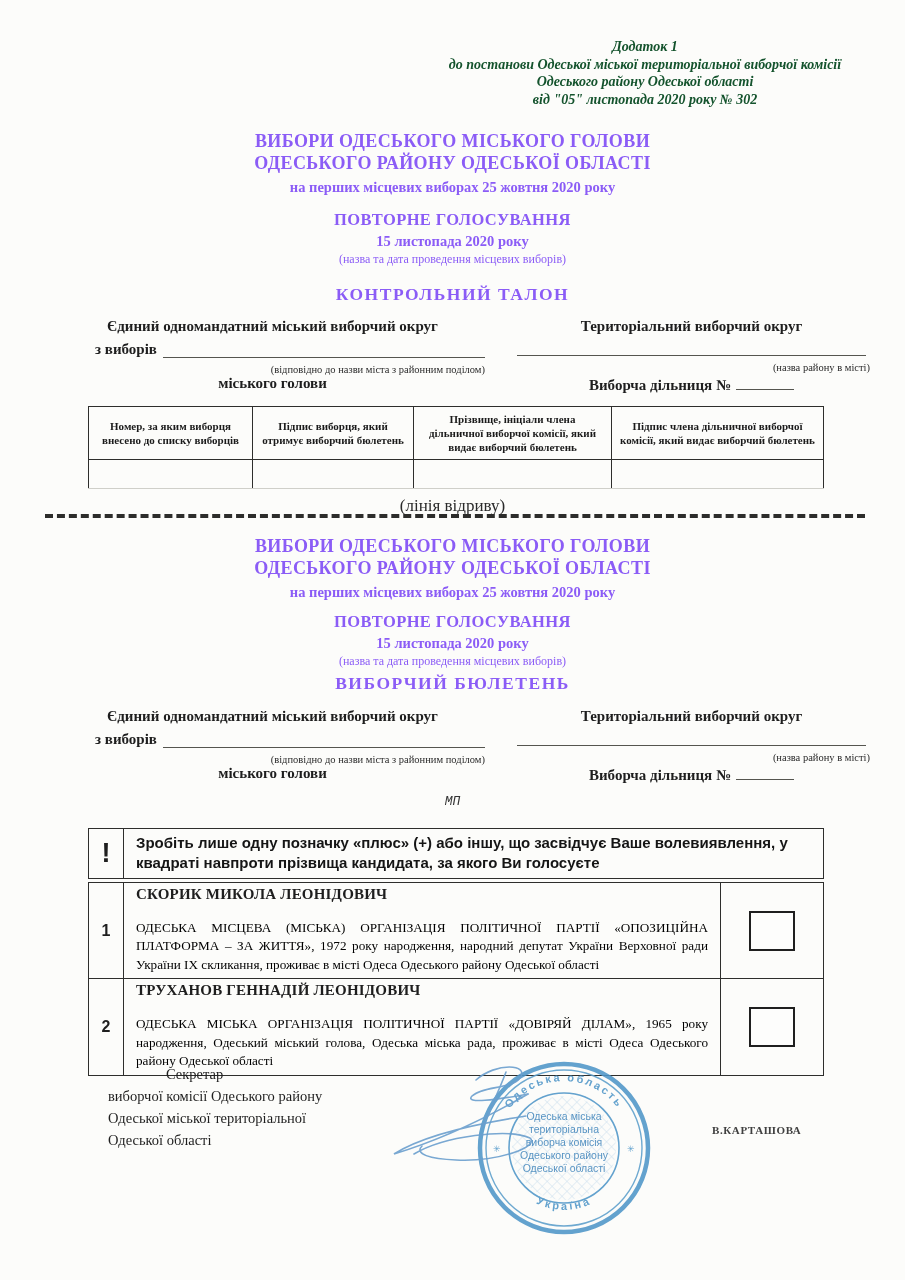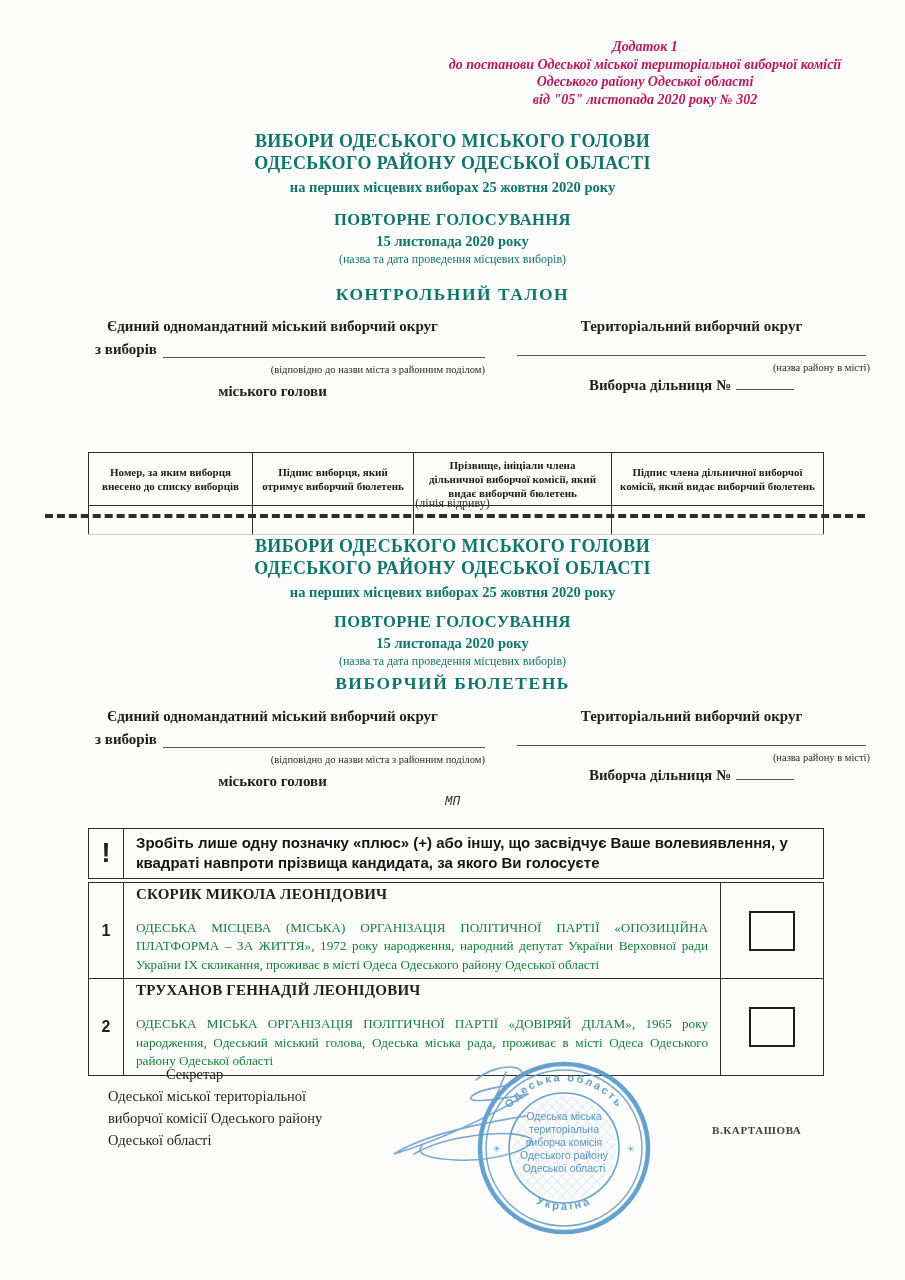--- a/index.html
+++ b/index.html
@@ -3,64 +3,64 @@
 <meta charset="utf-8">
 <style>
   html,body{margin:0;padding:0;background:#e8e8e6;}
   .page{
     position:relative;width:905px;height:1280px;margin:0 auto;
     background:#fcfcfa;color:#1e1e1e;overflow:hidden;
     font-family:"Liberation Serif","DejaVu Serif",serif;
   }
   
   .appendix{position:absolute;top:38px;right:0;width:520px;text-align:center;
-    font-weight:bold;font-style:italic;font-size:14px;line-height:1.25;color:#be185d;}
-  
-  .hblock{position:absolute;left:0;width:100%;text-align:center;color:#0f766e;}
+    font-weight:bold;font-style:italic;font-size:14px;line-height:1.25;color:#14532d;}
+  
+  .hblock{position:absolute;left:0;width:100%;text-align:center;color:#8b5cf6;}
   .h-title{font-size:18px;font-weight:bold;letter-spacing:.4px;line-height:1.22;}
   .h-sub{font-size:14.5px;font-weight:bold;margin-top:4px;}
   .revote{font-size:16.5px;font-weight:bold;letter-spacing:.4px;}
   .revote-date{font-size:14.5px;font-weight:bold;margin-top:3px;}
   .revote-cap{font-size:12px;margin-top:2px;}
   .doc-title{font-size:17.5px;font-weight:bold;letter-spacing:1.5px;}
   
   .cols{position:absolute;left:60px;width:810px;display:flex;}
   .col-left{width:425px;}
   .col-right{margin-left:28px;flex:1;}
   .col-title{font-size:15px;font-weight:bold;text-align:center;}
   .zv-row{display:flex;align-items:flex-end;margin-top:6px;padding-left:35px;}
   .zv-label{font-size:15px;font-weight:bold;white-space:nowrap;}
   .fline{display:inline-block;border-bottom:1.3px solid #55554f;height:14px;flex:1;margin-left:6px;}
   .small-cap{font-size:10.5px;text-align:right;margin-top:6px;color:#2a2a2a;}
-  .office{font-size:15px;font-weight:bold;text-align:center;margin-top:8px;}
+  .office{font-size:15px;font-weight:bold;text-align:center;margin-top:0;}
   .r-line{display:block;border-bottom:1.3px solid #55554f;height:20px;margin:0 4px;}
   .station-row{font-size:15px;font-weight:bold;text-align:center;margin-top:3px;}
   .station-line{display:inline-block;border-bottom:1.3px solid #55554f;width:58px;height:13px;margin-left:5px;}
   
   table{border-collapse:collapse;}
-  .talon-table{position:absolute;left:88px;top:452px;width:735px;table-layout:fixed;border-radius:6px;}
+  .talon-table{position:absolute;left:88px;top:406px;width:735px;table-layout:fixed;border-radius:6px;}
   .talon-table th{border:1.5px solid #2e2e2c;font-size:11px;font-weight:bold;
     text-align:center;vertical-align:middle;height:48px;padding:2px 8px;line-height:1.3;color:#1b1b1b;}
   .talon-table td.stub{border-left:1.5px solid #2e2e2c;border-right:1.5px solid #2e2e2c;
     border-bottom:1px solid #cfcfc9;height:26px;}
-  .tear-cap{position:absolute;top:496px;left:0;width:100%;text-align:center;font-size:12px;color:#2a2a2a;}
+  .tear-cap{position:absolute;top:496px;left:0;width:100%;text-align:center;font-size:17px;color:#2a2a2a;}
   .tear-line{position:absolute;top:514px;left:45px;width:820px;border-top:4px dashed #2d2d2b;}
   .mp{position:absolute;top:794px;left:0;width:100%;text-align:center;
     font-style:italic;font-size:13px;color:#333;font-family:Liberation Mono, monospace;}
   
   .ballot-table{position:absolute;left:88px;width:735px;table-layout:fixed;}
   .ballot-table td{border:1.5px solid #2e2e2c;vertical-align:top;}
   td.numcell{text-align:center;vertical-align:middle;
     font-family:"Liberation Sans","DejaVu Sans",sans-serif;font-weight:bold;font-size:16px;}
   .bang{font-size:27px;line-height:1;}
   .instr-text{font-family:"Liberation Sans","DejaVu Sans",sans-serif;font-weight:bold;
     font-size:15px;line-height:1.32;padding:4px 10px 5px 12px;color:#151515;}
   .cand-cell{padding:2px 12px 4px 12px;}
   .cand-name{font-size:15px;font-weight:bold;letter-spacing:.2px;margin:1px 0 1px 0;}
-  .cand-desc{font-size:13.2px;line-height:1.4;text-align:justify;color:#15803d;margin-top:16px;}
+  .cand-desc{font-size:13.2px;line-height:1.4;text-align:justify;color:#000000;margin-top:16px;}
   td.boxcell{vertical-align:middle;}
   .sq{width:42px;height:36px;border:2.2px solid #1f1f1f;margin:0 auto;background:#fdfdfc;}
   
   .secretary{position:absolute;left:80px;top:1063px;width:310px;font-size:14.5px;line-height:1.52;margin-left:28px;}
   .secretary .role{padding-left:58px;}
   .signatory{position:absolute;left:712px;top:1124px;font-size:11px;font-weight:bold;letter-spacing:.6px;color:#404040;}
   .stamp-wrap{position:absolute;left:468px;top:1052px;width:192px;height:192px;}
   .sig-wrap{position:absolute;left:378px;top:1058px;width:185px;height:120px;}
 </style>
 </head>
@@ -209,22 +209,22 @@
       </td>
       <td class="boxcell">
         <div class="sq"></div>
       </td>
     </tr>
   </tbody>
     </table>
 
   <div class="secretary">
     <div class="role">Секретар</div>
+    <div>виборчої комісії Одеського району</div>
     <div>Одеської міської територіальної</div>
-    <div>виборчої комісії Одеського району</div>
     <div>Одеської області</div>
   </div>
 
   <div class="stamp-wrap">
     <svg width="192" height="192" viewBox="0 0 192 192">
       <defs>
         <clipPath id="innerClip">
             <circle cx="96" cy="96" r="52"></circle>
           </clipPath>
         <pattern id="mesh" width="7" height="7" patternUnits="userSpaceOnUse" patternTransform="rotate(45)">

